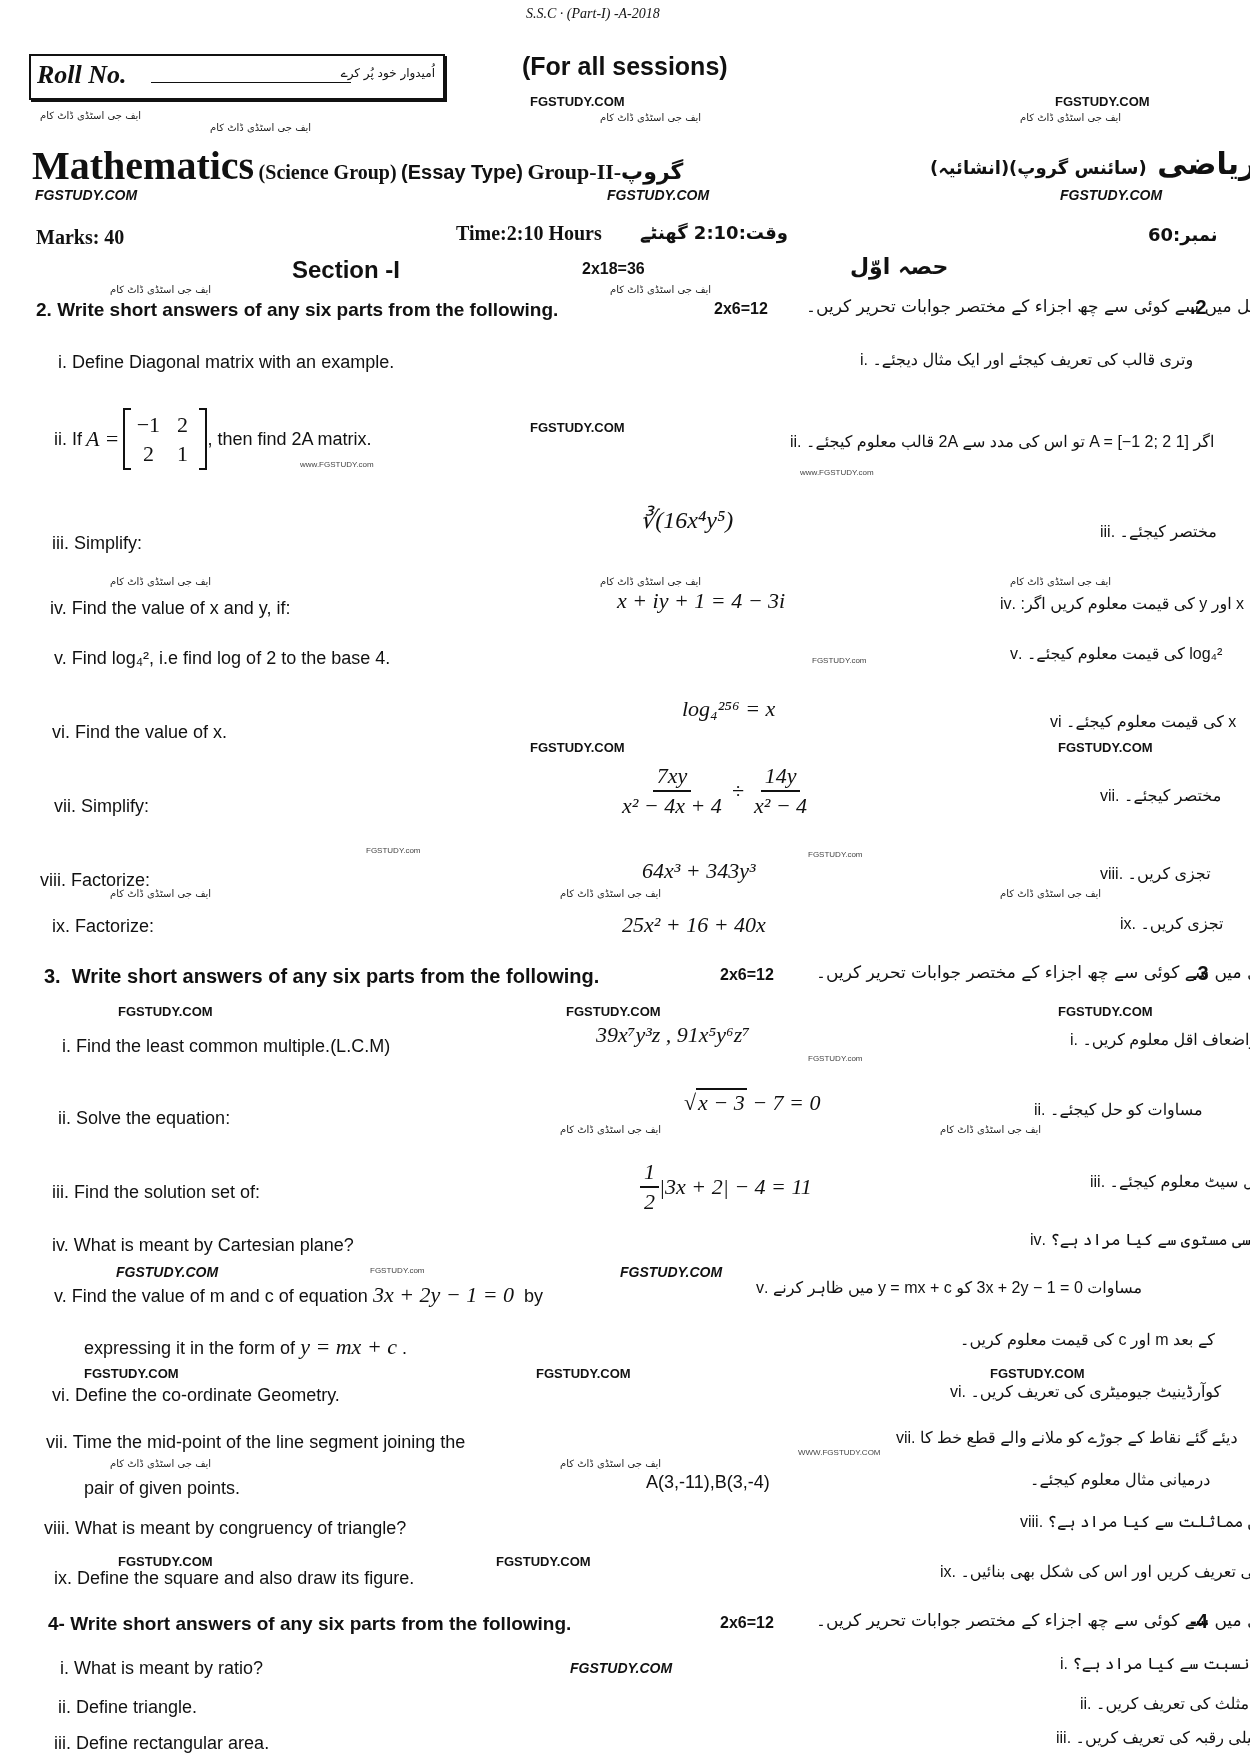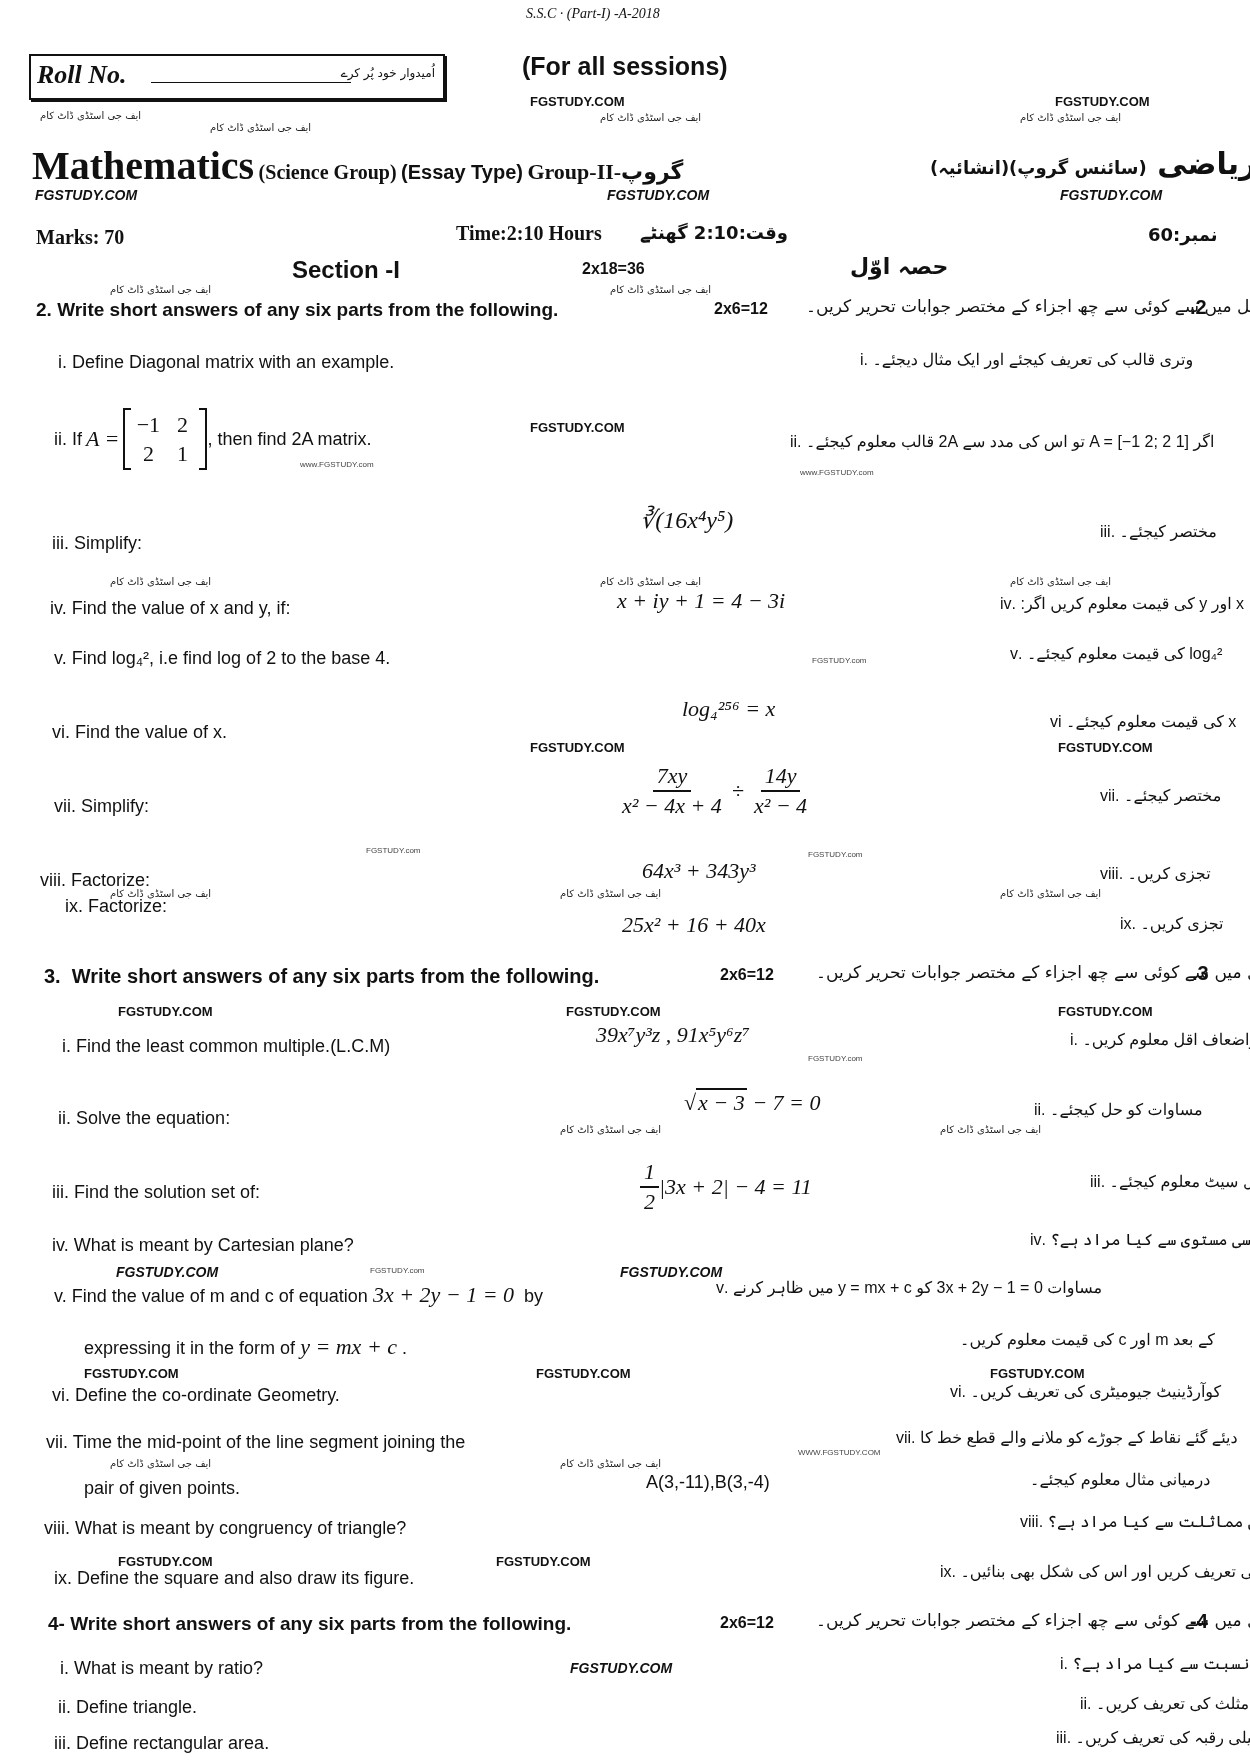--- a/index.html
+++ b/index.html
@@ -55,21 +55,21 @@
   <span class="serif b" style="font-size:22px;">Group-II-</span><span class="urdu b" style="font-size:22px;">گروپ</span>
 </div>
 <div class="abs urdu b" style="left:930px;top:146px;font-size:30px;">
   <span>ریاضی</span>
   <span style="font-size:18px;">(سائنس گروپ)(انشائیہ)</span>
 </div>
 <div class="abs wm-i" style="left:35px;top:187px;">FGSTUDY.COM</div>
 <div class="abs wm-i" style="left:607px;top:187px;">FGSTUDY.COM</div>
 <div class="abs wm-i" style="left:1060px;top:187px;">FGSTUDY.COM</div>
 
-<div class="abs serif b" style="left:36px;top:226px;font-size:20px;">Marks: 70</div>
+<div class="abs serif b" style="left:36px;top:226px;font-size:20px;">Marks: 40</div>
 <div class="abs serif b" style="left:456px;top:222px;font-size:20px;">Time:2:10 Hours</div>
 <div class="abs urdu b" style="left:640px;top:222px;font-size:18px;">وقت:2:10 گھنٹے</div>
 <div class="abs urdu b" style="left:1148px;top:224px;font-size:18px;">نمبر:60</div>
 
 <div class="abs sans b" style="left:292px;top:256px;font-size:24px;">Section -I</div>
 <div class="abs sans b" style="left:582px;top:260px;font-size:16px;">2x18=36</div>
 <div class="abs urdu b" style="left:850px;top:254px;font-size:22px;">حصہ اوّل</div>
 
 <div class="abs sans b" style="left:36px;top:299px;font-size:19px;">
   <span>2.</span>
@@ -142,21 +142,21 @@
 
 <div class="abs wm-small" style="left:366px;top:846px;">FGSTUDY.com</div>
 <div class="abs wm-small" style="left:808px;top:850px;">FGSTUDY.com</div>
 <div class="abs q" style="left:40px;top:870px;"><span>viii.</span> <span>Factorize:</span></div>
 <div class="abs math" style="left:642px;top:858px;">64x³ + 343y³</div>
 <div class="abs ur" style="left:1100px;top:864px;"><span>تجزی کریں۔</span> <span>.viii</span></div>
 <div class="abs wm-urdu" style="left:110px;top:888px;">ایف جی اسٹڈی ڈاٹ کام</div>
 <div class="abs wm-urdu" style="left:560px;top:888px;">ایف جی اسٹڈی ڈاٹ کام</div>
 <div class="abs wm-urdu" style="left:1000px;top:888px;">ایف جی اسٹڈی ڈاٹ کام</div>
 
-<div class="abs q" style="left:52px;top:896px;margin-left:13px;"><span>ix.</span> <span>Factorize:</span></div>
+<div class="abs q" style="left:52px;top:916px;"><span>ix.</span> <span>Factorize:</span></div>
 <div class="abs math" style="left:622px;top:912px;font-style:italic;">25x² + 16 + 40x</div>
 <div class="abs ur" style="left:1120px;top:914px;"><span>تجزی کریں۔</span> <span>.ix</span></div>
 
 <div class="abs sans b" style="left:44px;top:965px;font-size:20px;">
   <span>3.</span>&nbsp;
   <span>Write short answers of any six parts from the following.</span>
 </div>
 <div class="abs sans b" style="left:720px;top:966px;font-size:16px;">2x6=12</div>
 <div class="abs urdu" style="left:816px;top:962px;font-size:17px;">درج ذیل میں سے کوئی سے چھ اجزاء کے مختصر جوابات تحریر کریں۔</div>
 <div class="abs sans b" style="left:1192px;top:962px;font-size:20px;">.3</div>
@@ -191,21 +191,21 @@
 <div class="abs wm-i" style="left:116px;top:1264px;">FGSTUDY.COM</div>
 <div class="abs wm-small" style="left:370px;top:1266px;">FGSTUDY.com</div>
 <div class="abs wm-i" style="left:620px;top:1264px;">FGSTUDY.COM</div>
 
 <div class="abs q" style="left:54px;top:1282px;display:flex;align-items:baseline;">
   <span>v.</span>&nbsp;
   <span>Find the value of m and c of equation</span>&nbsp;
   <span class="math">3x + 2y − 1 = 0</span>&nbsp;&nbsp;
   <span>by</span>
 </div>
-<div class="abs ur" style="left:716px;top:1278px;"><span>مساوات 3x + 2y − 1 = 0 کو y = mx + c میں ظاہر کرنے</span> <span>.v</span></div>
+<div class="abs ur" style="left:756px;top:1278px;"><span>مساوات 3x + 2y − 1 = 0 کو y = mx + c میں ظاہر کرنے</span> <span>.v</span></div>
 <div class="abs q" style="left:84px;top:1334px;display:flex;align-items:baseline;">
   <span>expressing it in the form of</span>&nbsp;
   <span class="math">y = mx + c</span>&nbsp;
   <span>.</span>
 </div>
 <div class="abs ur" style="left:960px;top:1330px;">کے بعد m اور c کی قیمت معلوم کریں۔</div>
 <div class="abs wm" style="left:84px;top:1366px;">FGSTUDY.COM</div>
 <div class="abs wm" style="left:536px;top:1366px;">FGSTUDY.COM</div>
 <div class="abs wm" style="left:990px;top:1366px;">FGSTUDY.COM</div>
 

